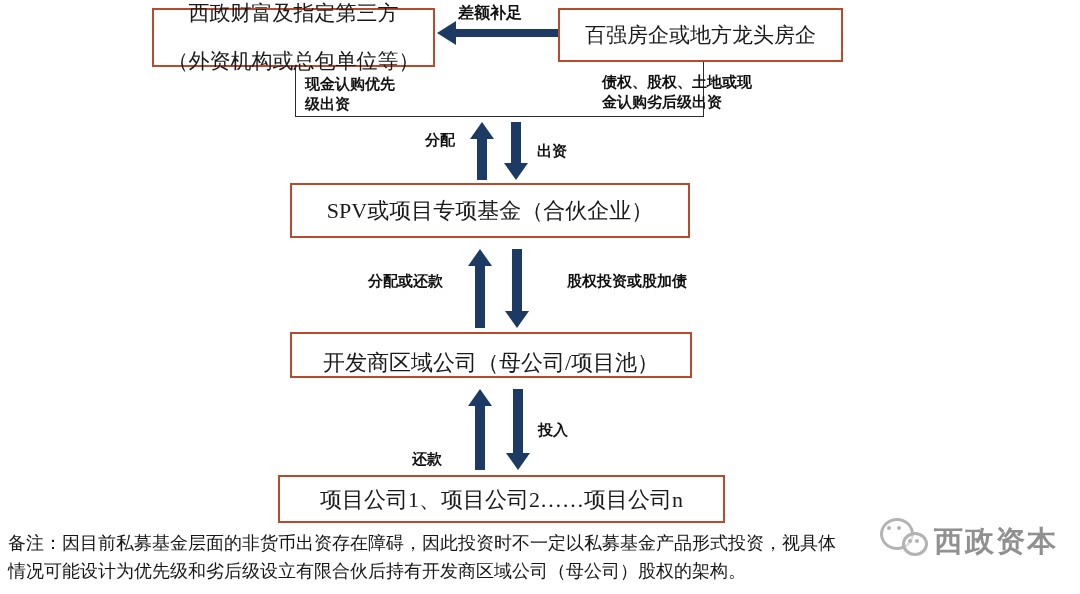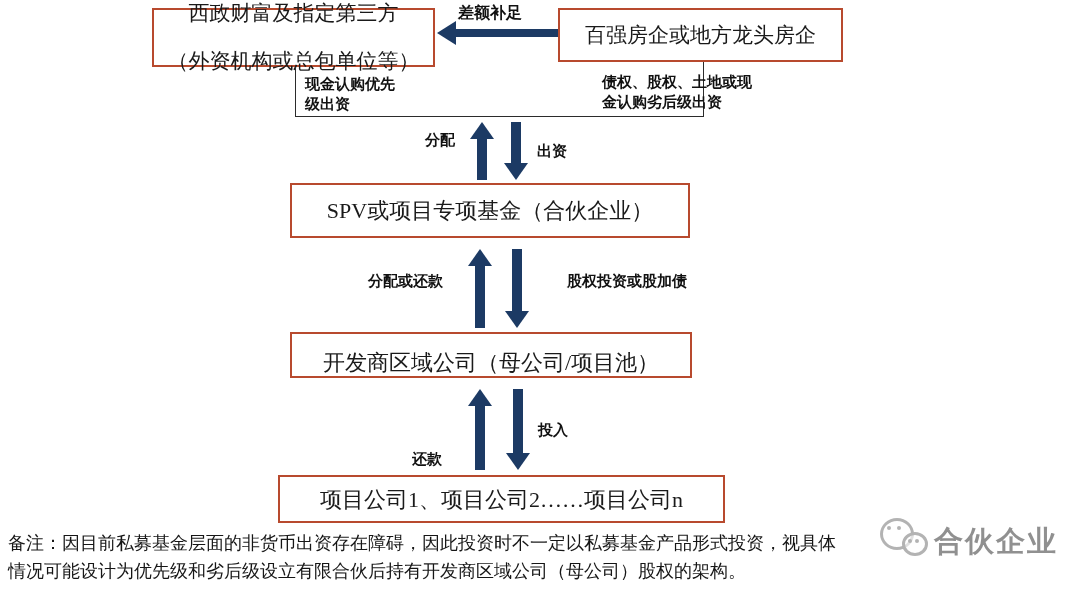--- a/index.html
+++ b/index.html
@@ -155,16 +155,16 @@
 
   <div class="watermark">
     <span class="wm-logo">
       <span class="bubble bubble-big"></span>
       <span class="eye eye-b1"></span>
       <span class="eye eye-b2"></span>
       <span class="bubble bubble-small"></span>
       <span class="eye eye-s1"></span>
       <span class="eye eye-s2"></span>
     </span>
-    <span class="wm-text">合伙企业</span>
+    <span class="wm-text">西政资本</span>
   </div>
 
 </div>
 
 </body></html>

